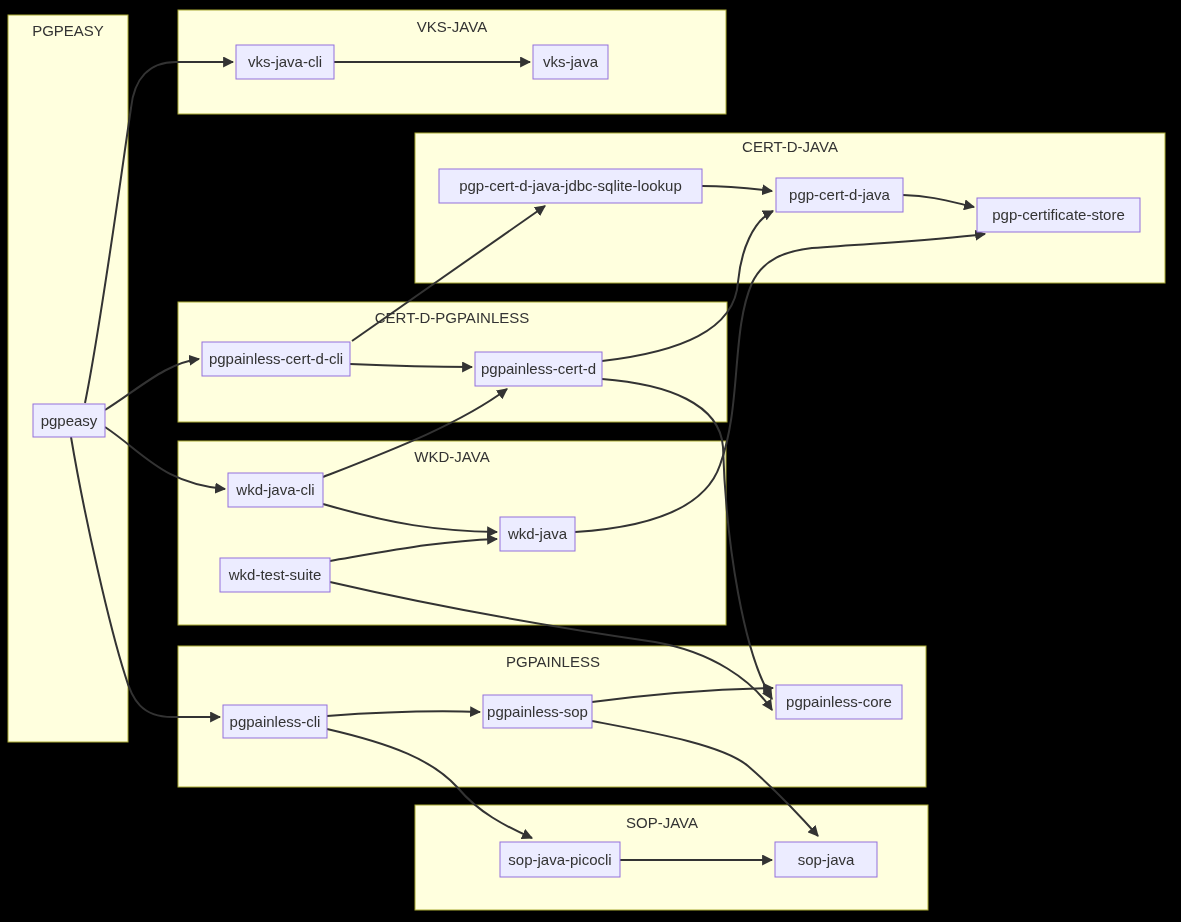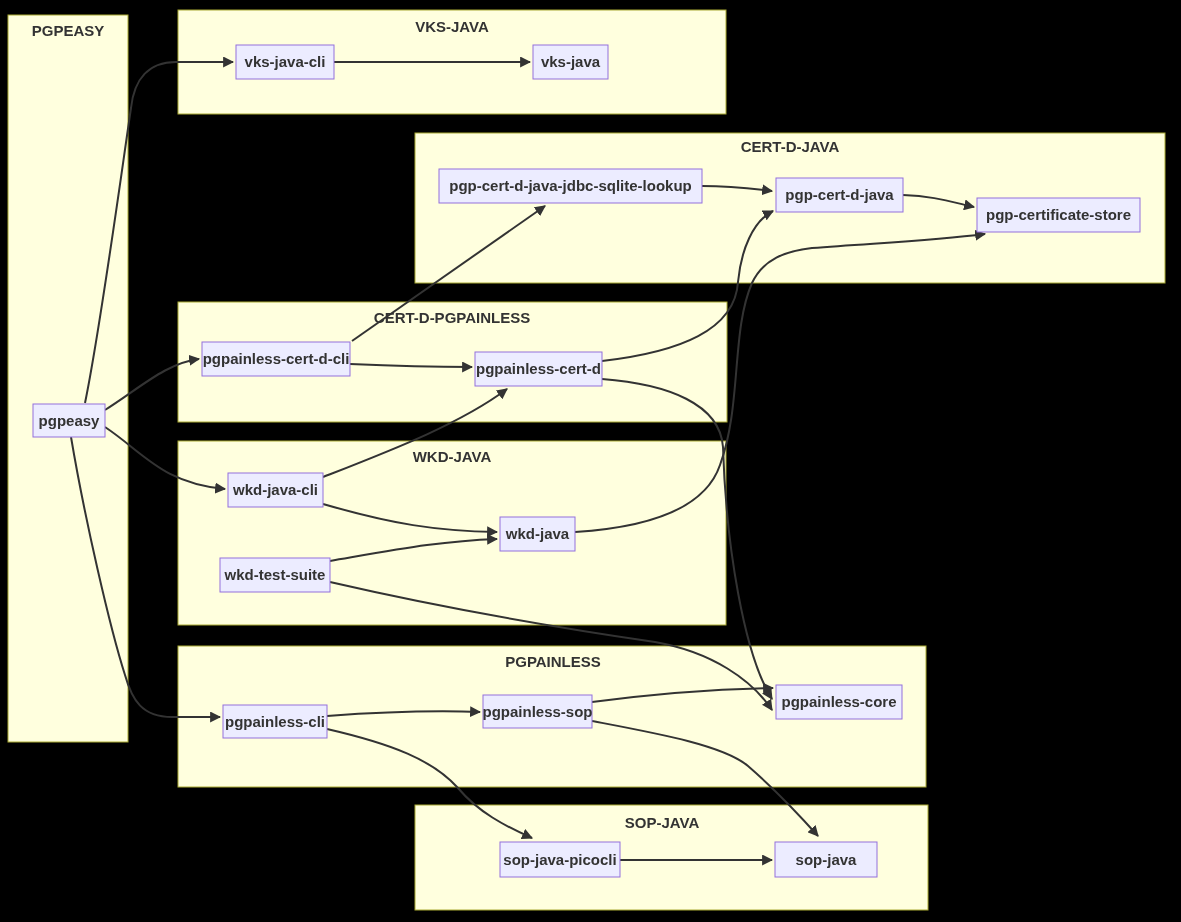--- a/index.html
+++ b/index.html
@@ -6,21 +6,20 @@
   body{
     background:#000000;
     font-family:"Liberation Sans", sans-serif;
   }
   #stage{
     position:relative;
     width:1181px;
     height:922px;
     background:#ffffff;
     overflow:hidden;
-    font-weight:bold;
   }
   svg text{
     font-family:"Liberation Sans", sans-serif;
     fill:#333333;
   }
   svg .cluster-rect{ stroke-width:1; }
   svg .node-rect{ stroke-width:1; }
   svg .edge{ fill:none; stroke-width:2; }
   svg .cluster-label{ font-size:15px; }
   svg .node-label{ font-size:15px; }

